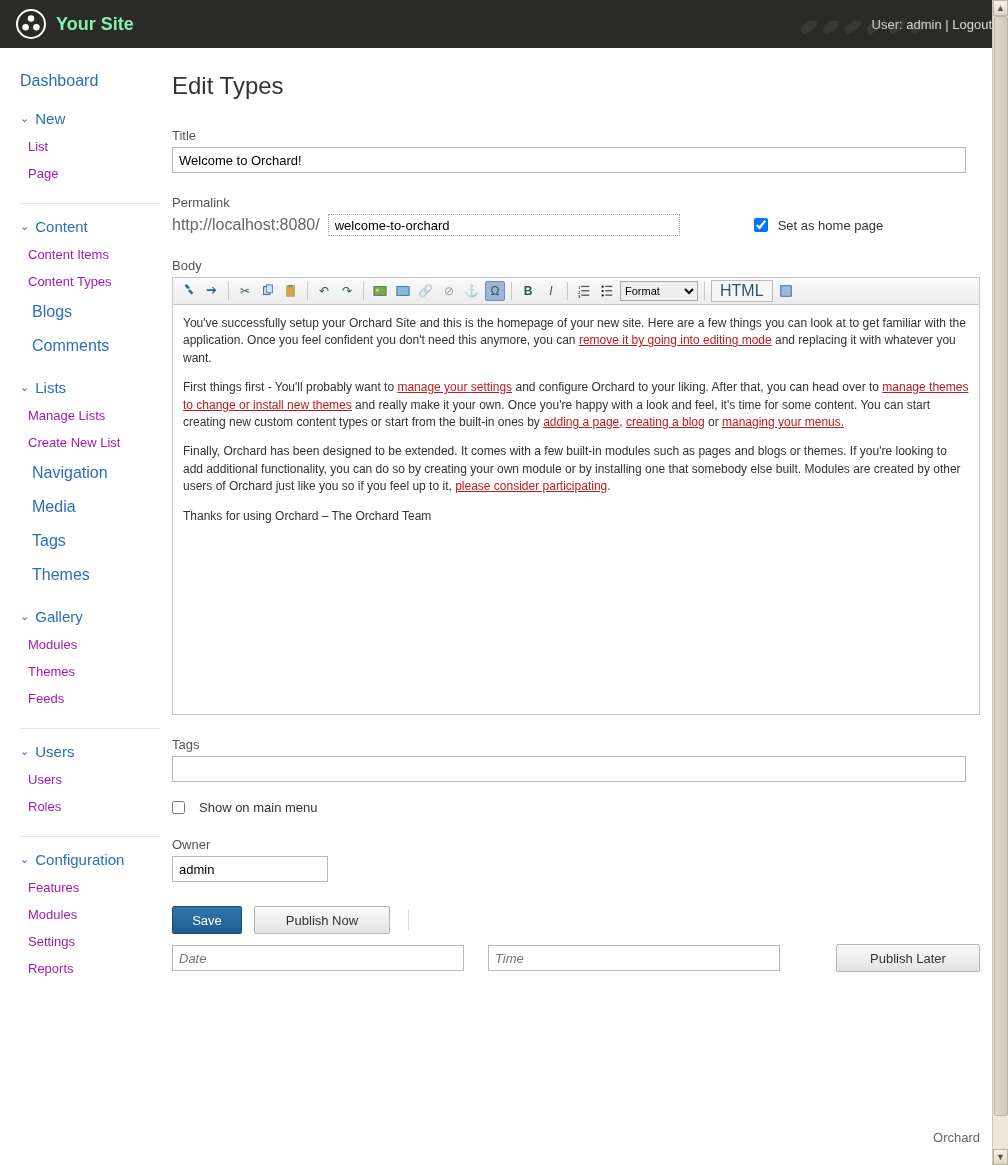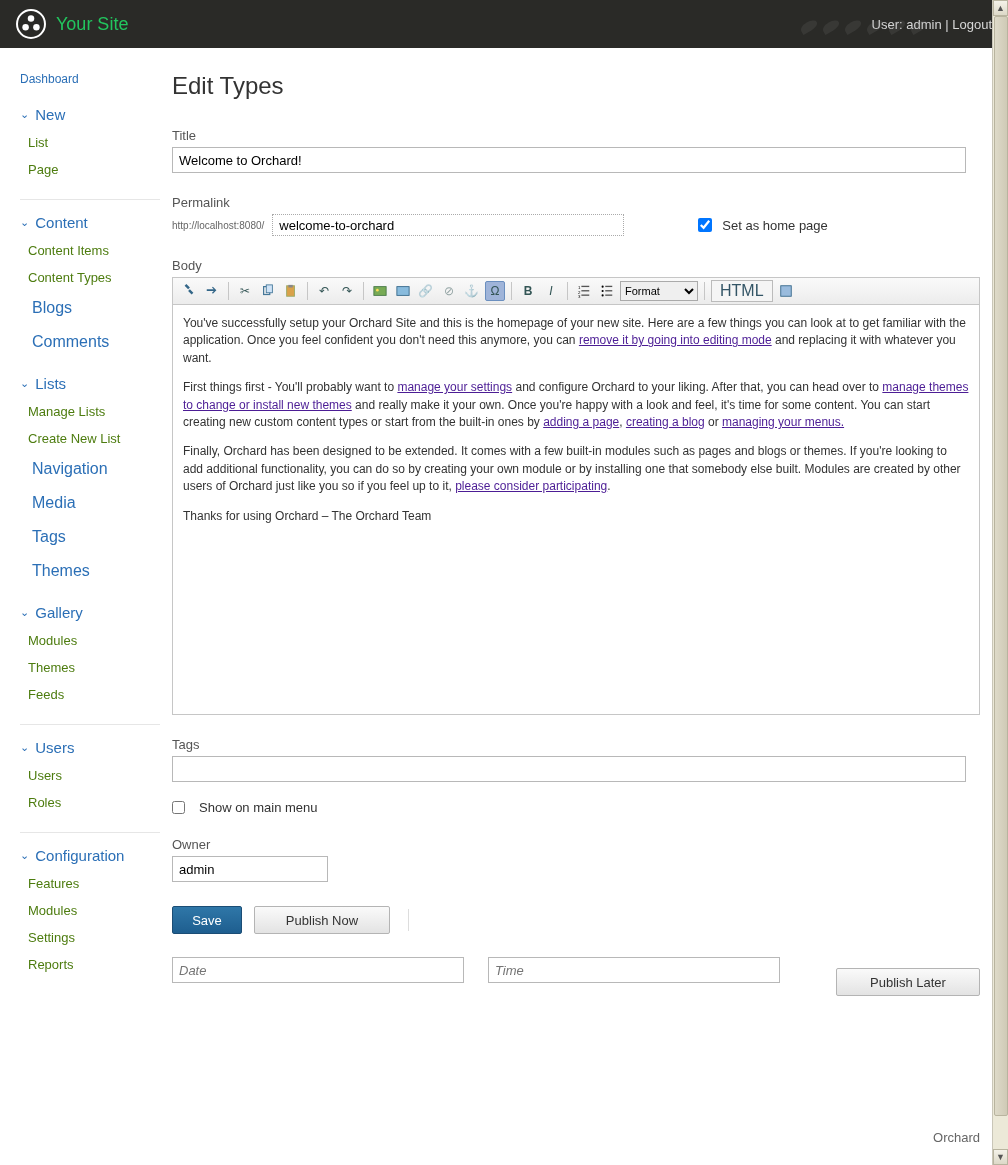--- a/index.html
+++ b/index.html
@@ -1,61 +1,61 @@
 <!DOCTYPE html>
 <html><head>
 <meta charset="utf-8">
 <style>
 * { box-sizing: border-box; margin: 0; padding: 0; }
 body { font-family: Arial, Helvetica, sans-serif; font-size: 13px; color: #333; background: #fff; width: 1008px; height: 1165px; position: relative; overflow: hidden; }
 .topbar { height: 48px; background: #2a2a27; display: flex; align-items: center; padding: 0 16px; justify-content: space-between; }
 .brand { display:flex; align-items:center; gap:10px; }
-.brand-text { color:#22c55e; font-size:18px; font-weight:normal; }
+.brand-text { color:#86efac; font-size:18px; font-weight:bold; }
 .logo-circle { width:30px; height:30px; border:2px solid #fff; border-radius:50%; display:flex; align-items:center; justify-content:center; color:#fff; font-size:16px; }
 .userarea { color:#d7d7d7; font-size:13px; }
 .userarea a { color:#d7d7d7; text-decoration:none; cursor:pointer; }
 .shell { display:flex; }
 .sidebar { width:176px; padding:24px 12px 0 20px; }
-.sidebar .dash { color:#2b6fb6; font-size:12px; margin-bottom:20px; display:block; }
+.sidebar .dash { color:#2b6fb6; font-size:16px; margin-bottom:20px; display:block; }
 .nav-sec { margin-top:16px; border-top:1px solid #e6e6e6; padding-top:14px; }
 .nav-sec:first-of-type { border-top:none; padding-top:0; }
 .nav-head { color:#2b6fb6; font-size:15px; display:flex; align-items:center; gap:6px; margin-bottom:6px; cursor:pointer; }
 .caret { font-size:11px; color:#2b6fb6; }
-.nav-link { display:block; color:#4d7c0f; font-size:13px; padding:6px 0 6px 8px; text-decoration:none; cursor:pointer; }
+.nav-link { display:block; color:#a21caf; font-size:13px; padding:6px 0 6px 8px; text-decoration:none; cursor:pointer; }
 .nav-big { display:block; color:#2b6fb6; font-size:16px; padding:8px 0 8px 12px; cursor:pointer; }
 .main { flex:1; padding:24px 28px 24px 0; }
 h1.page-title { font-size:24px; font-weight:normal; color:#333; margin-bottom:28px; }
 .field-label { font-size:13px; color:#555; margin-bottom:4px; }
 .wide-input { width:794px; height:26px; border:1px solid #b8b8b8; padding:3px 6px; font-size:13px; }
 .block { margin-bottom:22px; }
 .perm-row { display:flex; align-items:center; gap:8px; }
-.perm-prefix { color:#666; font-size:10px; }
+.perm-prefix { color:#666; font-size:16px; }
 .slug-input { width:352px; height:22px; border:1px dotted #aaa; padding:2px 6px; font-size:13px; }
 .hp-check { margin-left:36px; display:flex; align-items:center; gap:10px;padding-left:30px; }
 .hp-check input { width:14px; height:14px; }
 .editor-toolbar { width:808px; height:28px; border:1px solid #c6c6c6; background:linear-gradient(#fafafa,#ececec); display:flex; align-items:center; padding:0 6px; gap:3px; }
 .tbtn { width:20px; height:20px; display:flex; align-items:center; justify-content:center; font-size:12px; color:#355; cursor:pointer; border-radius:2px; }
 .tbtn.sel { background:#9fb4d9; border:1px solid #6b8fbf; }
 .tbtn svg { width:14px; height:14px; }
 .tsep { width:1px; height:18px; background:#c6c6c6; margin:0 3px; }
 .fmt-select { height:20px; font-size:11px; border:1px solid #aaa; width:78px; }
 .html-btn { border:1px solid #bbb; padding:1px 8px; font-size:16px; color:#356; background:#f5f5f5; cursor:pointer; }
 .editor-body { width:808px; height:410px; border:1px solid #c6c6c6; border-top:none; padding:10px 10px; font-size:12px; color:#333; line-height:1.45; overflow:auto; }
-.editor-body a { color:#4c1d95; text-decoration:underline; cursor:pointer; }
+.editor-body a { color:#b91c1c; text-decoration:underline; cursor:pointer; }
 .editor-body p { margin-bottom:12px; }
 .tags-input { width:794px; height:26px; border:1px solid #b8b8b8; }
 .show-menu { display:flex; align-items:center; gap:14px; margin-top:18px; }
 .owner-input { width:156px; height:26px; border:1px solid #b8b8b8; padding:3px 6px; font-size:13px; }
 .btn-row { display:flex; align-items:center; gap:12px; margin-top:24px; }
 .btn-save { width:70px; height:28px; background:linear-gradient(#2f77a8,#1e5e8f); color:#fff; border:1px solid #1b4d75; border-radius:2px; cursor:pointer; font-size:13px; }
 .btn-pub { width:136px; height:28px; background:linear-gradient(#fafafa,#e3e3e3); border:1px solid #b4b4b4; border-radius:2px; cursor:pointer; font-size:13px; color:#333; }
 .bsep { width:1px; height:22px; background:#ddd; margin:0 6px; }
 .later-row { display:flex; align-items:center; gap:24px; margin-top:10px; width:808px; }
 .dt-input { flex:0 0 292px; height:26px; border:1px solid #b8b8b8; padding:3px 6px; font-size:13px; font-style:italic; color:#888; }
-.btn-later { margin-left:auto; width:144px; height:28px; background:linear-gradient(#fafafa,#e3e3e3); border:1px solid #b4b4b4; border-radius:2px; cursor:pointer; font-size:13px; color:#333;margin-top:24px; }
+.btn-later { margin-left:auto; width:144px; height:28px; background:linear-gradient(#fafafa,#e3e3e3); border:1px solid #b4b4b4; border-radius:2px; cursor:pointer; font-size:13px; color:#333; }
 .footer { position:absolute; bottom:20px; right:28px; font-size:13px; color:#666; }
 .scrollbar { position:absolute; top:0; right:0; width:16px; height:100%; background:#ece9d8; border-left:1px solid #c9c6b8; }
 .sb-btn { height:16px; background:linear-gradient(#f4f2e9,#ddd9c8); border:1px solid #b8b49f; display:flex; align-items:center; justify-content:center; font-size:9px; color:#555; cursor:pointer; }
 .sb-thumb { position:absolute; top:16px; left:1px; width:14px; height:1100px; background:linear-gradient(90deg,#dedac9,#cfcab6); border:1px solid #b8b49f; border-radius:2px; }
 .deco-leaves { position:absolute; top:20px; right:40px; width:170px; height:30px; opacity:.15; }
 .deco-leaves span { display:inline-block; width:18px; height:9px; background:#888; border-radius:50% 50% 50% 0; transform:rotate(-30deg); margin:2px; }
 </style>
 </head>
 <body>
 

